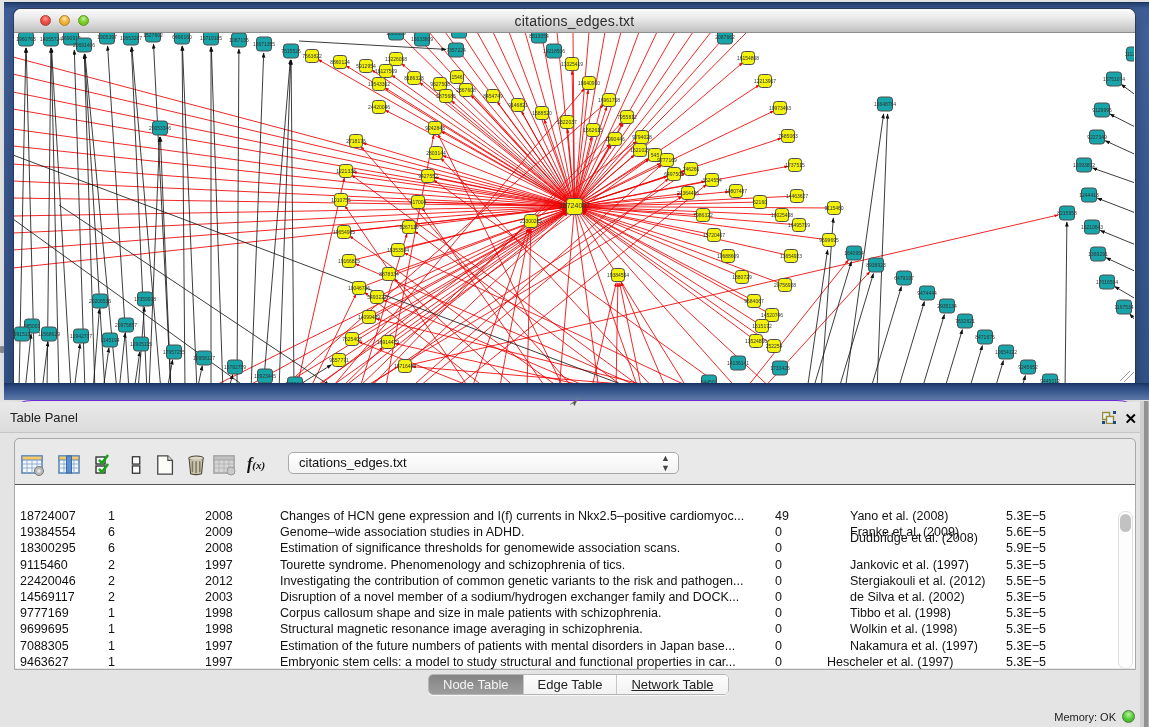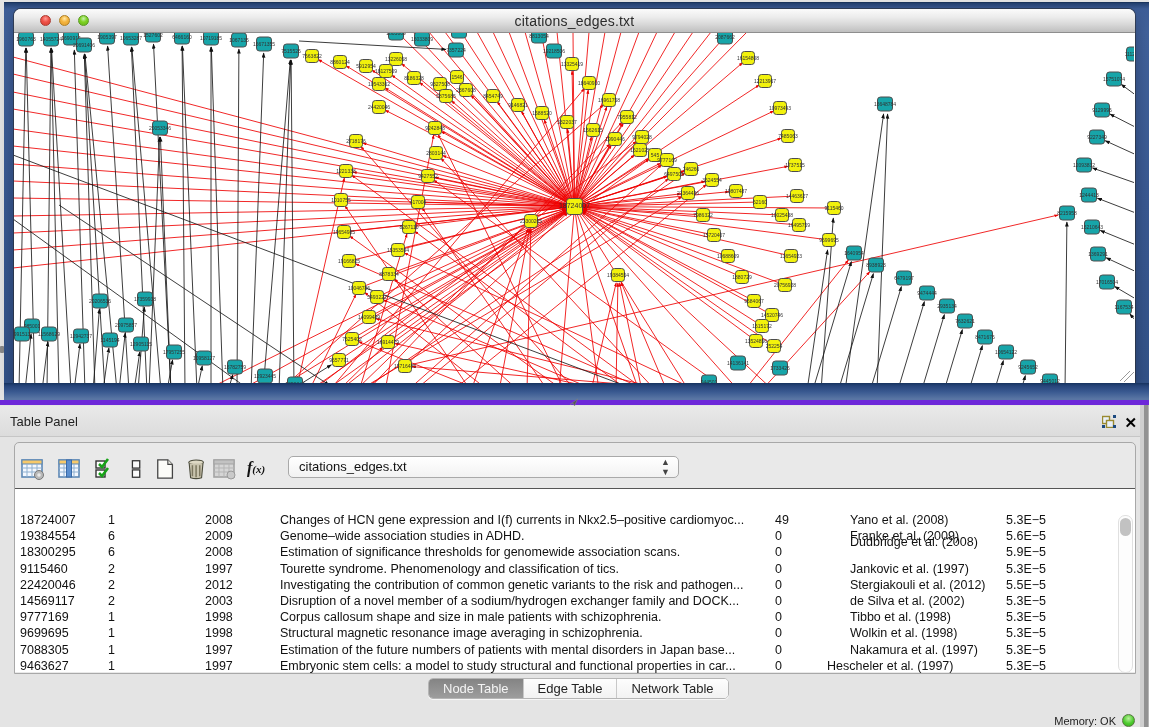--- a/index.html
+++ b/index.html
@@ -23,21 +23,21 @@
   #titlebar .t { position:absolute; width:100%; text-align:center; top:4px;
     font-size:14px; color:#2b2b2b; letter-spacing:.2px; }
   .tl { position:absolute; top:6px; width:11px; height:11px; border-radius:50%; }
   .tl.r { left:26px; background:radial-gradient(circle at 50% 30%,#ff9a94 0,#ee5148 45%,#d63f33 100%); border:1px solid #ad3a30;}
   .tl.y { left:45px; background:radial-gradient(circle at 50% 30%,#ffe9a8 0,#f4b43e 45%,#e0a030 100%); border:1px solid #b08023;}
   .tl.g { left:64px; background:radial-gradient(circle at 50% 30%,#c6eeb2 0,#7ed321 45%,#66b31e 100%); border:1px solid #5a9a22;}
   #canvas { position:absolute; left:0; top:24px; width:1121px; height:350px; background:#fff; overflow:hidden; }
 
   
   #panel { position:absolute; left:0; top:400px; width:1149px; height:327px;
-    background:#e4e4e4; border-top:5px solid #6d28d9; }
+    background:#e4e4e4; border-top:1px solid #6d28d9;border-radius:32px; }
   #phead { position:absolute; left:0; top:1px; width:100%; height:31px;
     background:linear-gradient(180deg,#e9e9e9,#dcdcdc); border-bottom:1px solid #c6c6c6;}
   #phead .pt { position:absolute; left:10px; top:8px; font-size:13px; color:#222; }
   #pclose { position:absolute; right:12px; top:8px; font-size:15px; color:#000; font-weight:bold;}
   #pfloat { position:absolute; right:33px; top:9px; width:14px; height:13px; }
 
   
   #inner { position:absolute; left:14px; top:37px; width:1122px; height:232px;
     background:#e9e9e9; border:1px solid #a8a8a8; border-radius:5px 5px 0 0; }
 
@@ -59,21 +59,21 @@
   #sbar { position:absolute; right:2px; top:26px; width:15px; height:158px; background:#fdfdfd;
      border:1px solid #e0e0e0; border-radius:7px;}
   #sthumb { position:absolute; right:4px; top:29px; width:11px; height:18px; background:#c2c2c2; border-radius:6px; }
 
   
   #tabs { position:absolute; left:428px; top:273px; height:21px; display:flex;
     border:1px solid #b5b5b5; border-radius:5px; overflow:hidden; background:#fff;
     box-shadow:0 1px 0 rgba(255,255,255,.7);}
   .tab { font-size:13px; color:#222; line-height:19px; padding:0 14px; border-right:1px solid #c8c8c8; background:linear-gradient(180deg,#fdfdfd,#f2f2f2);}
   .tab.sel { background:linear-gradient(180deg,#848484,#9d9d9d); color:#f4f4f4; }
-  .tab:last-child { border-right:none; }
+  .tab:last-child { border-right:none;text-decoration:underline; }
 
   #mem { position:absolute; right:33px; top:310px; font-size:11px; color:#222; }
   #memdot { position:absolute; right:14px; top:309px; width:13px; height:13px; border-radius:50%;
     background:radial-gradient(circle at 50% 32%,#b9f09a 0,#4ccb2e 55%,#37a81c 100%); border:1px solid #56763f; }
 </style>
 </head>
 <body>
 <div id="stage">
   <div id="blue"></div>
   <div style="position:absolute;left:0px;top:346px;width:4px;height:7px;background:#8a8a8a;border-radius:1px"></div>
@@ -946,21 +946,21 @@
 <div class="cell" style="left:5px;top:32.4px">18300295</div>
 <div class="cell" style="left:93px;top:32.4px">6</div>
 <div class="cell" style="left:190px;top:32.4px">2008</div>
 <div class="cell" style="left:265px;top:32.4px">Estimation of significance thresholds for genomewide association scans.</div>
 <div class="cell" style="left:760px;top:32.4px">0</div>
 <div class="cell" style="left:835px;top:22px">Dudbridge et al. (2008)</div>
 <div class="cell" style="left:991px;top:32.4px">5.9E−5</div>
 <div class="cell" style="left:5px;top:48.6px">9115460</div>
 <div class="cell" style="left:93px;top:48.6px">2</div>
 <div class="cell" style="left:190px;top:48.6px">1997</div>
-<div class="cell" style="left:265px;top:48.6px">Tourette syndrome. Phenomenology and classification of tics.</div>
+<div class="cell" style="left:265px;top:48.6px">Tourette syndrome. Phenomenology and schizophrenia of tics.</div>
 <div class="cell" style="left:760px;top:48.6px">0</div>
 <div class="cell" style="left:835px;top:48.6px">Jankovic et al. (1997)</div>
 <div class="cell" style="left:991px;top:48.6px">5.3E−5</div>
 <div class="cell" style="left:5px;top:64.8px">22420046</div>
 <div class="cell" style="left:93px;top:64.8px">2</div>
 <div class="cell" style="left:190px;top:64.8px">2012</div>
 <div class="cell" style="left:265px;top:64.8px">Investigating the contribution of common genetic variants to the risk and pathogen...</div>
 <div class="cell" style="left:760px;top:64.8px">0</div>
 <div class="cell" style="left:835px;top:64.8px">Stergiakouli et al. (2012)</div>
 <div class="cell" style="left:991px;top:64.8px">5.5E−5</div>

